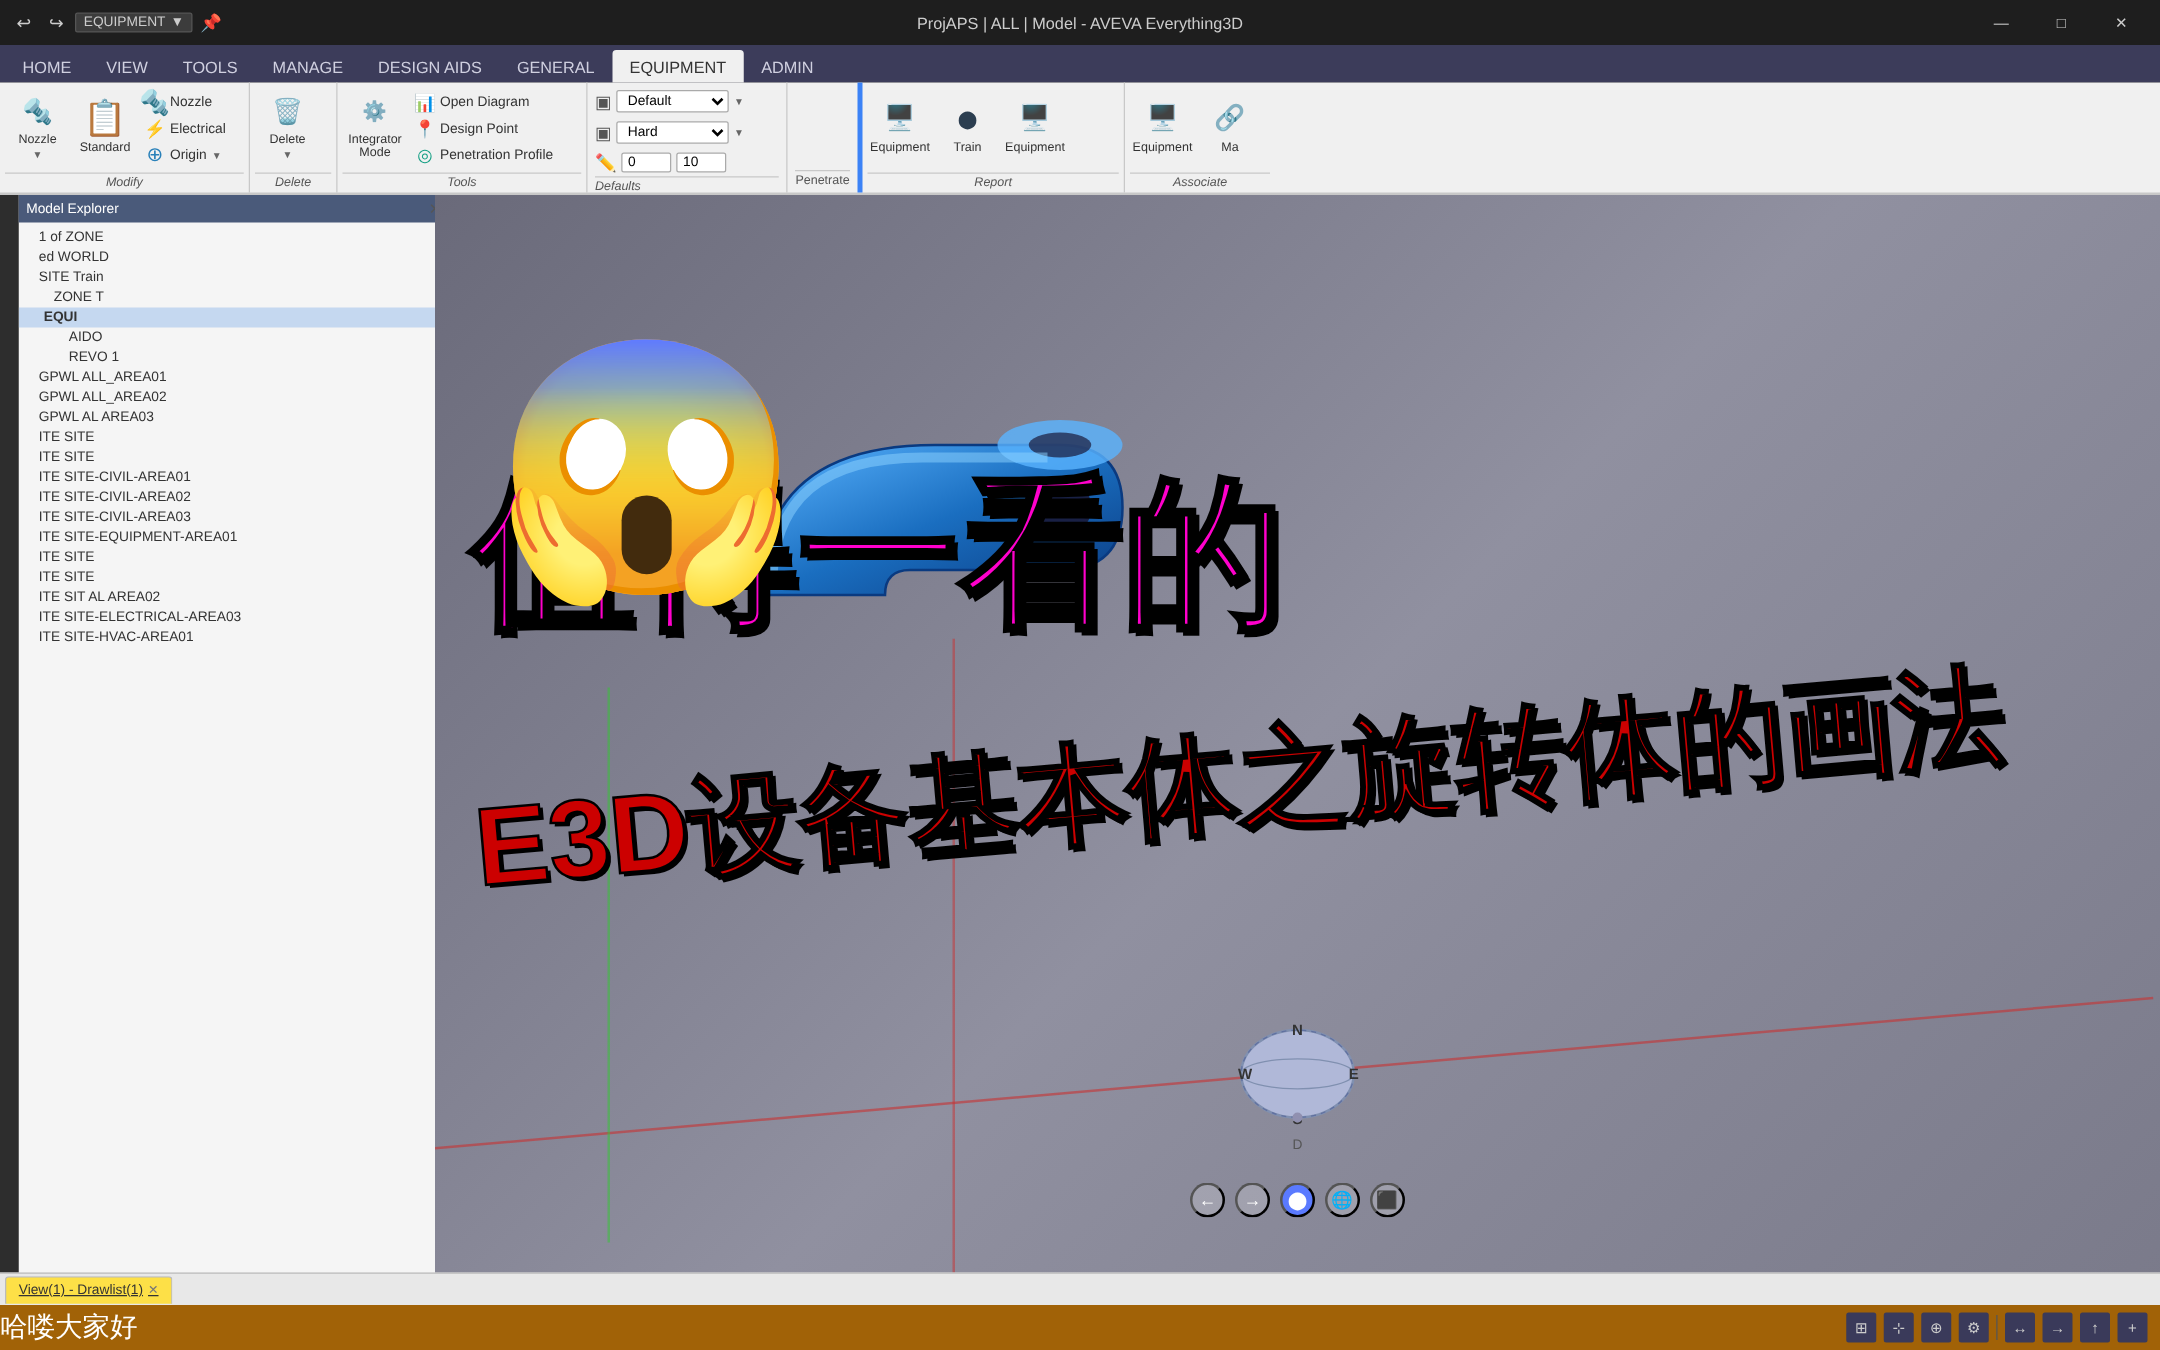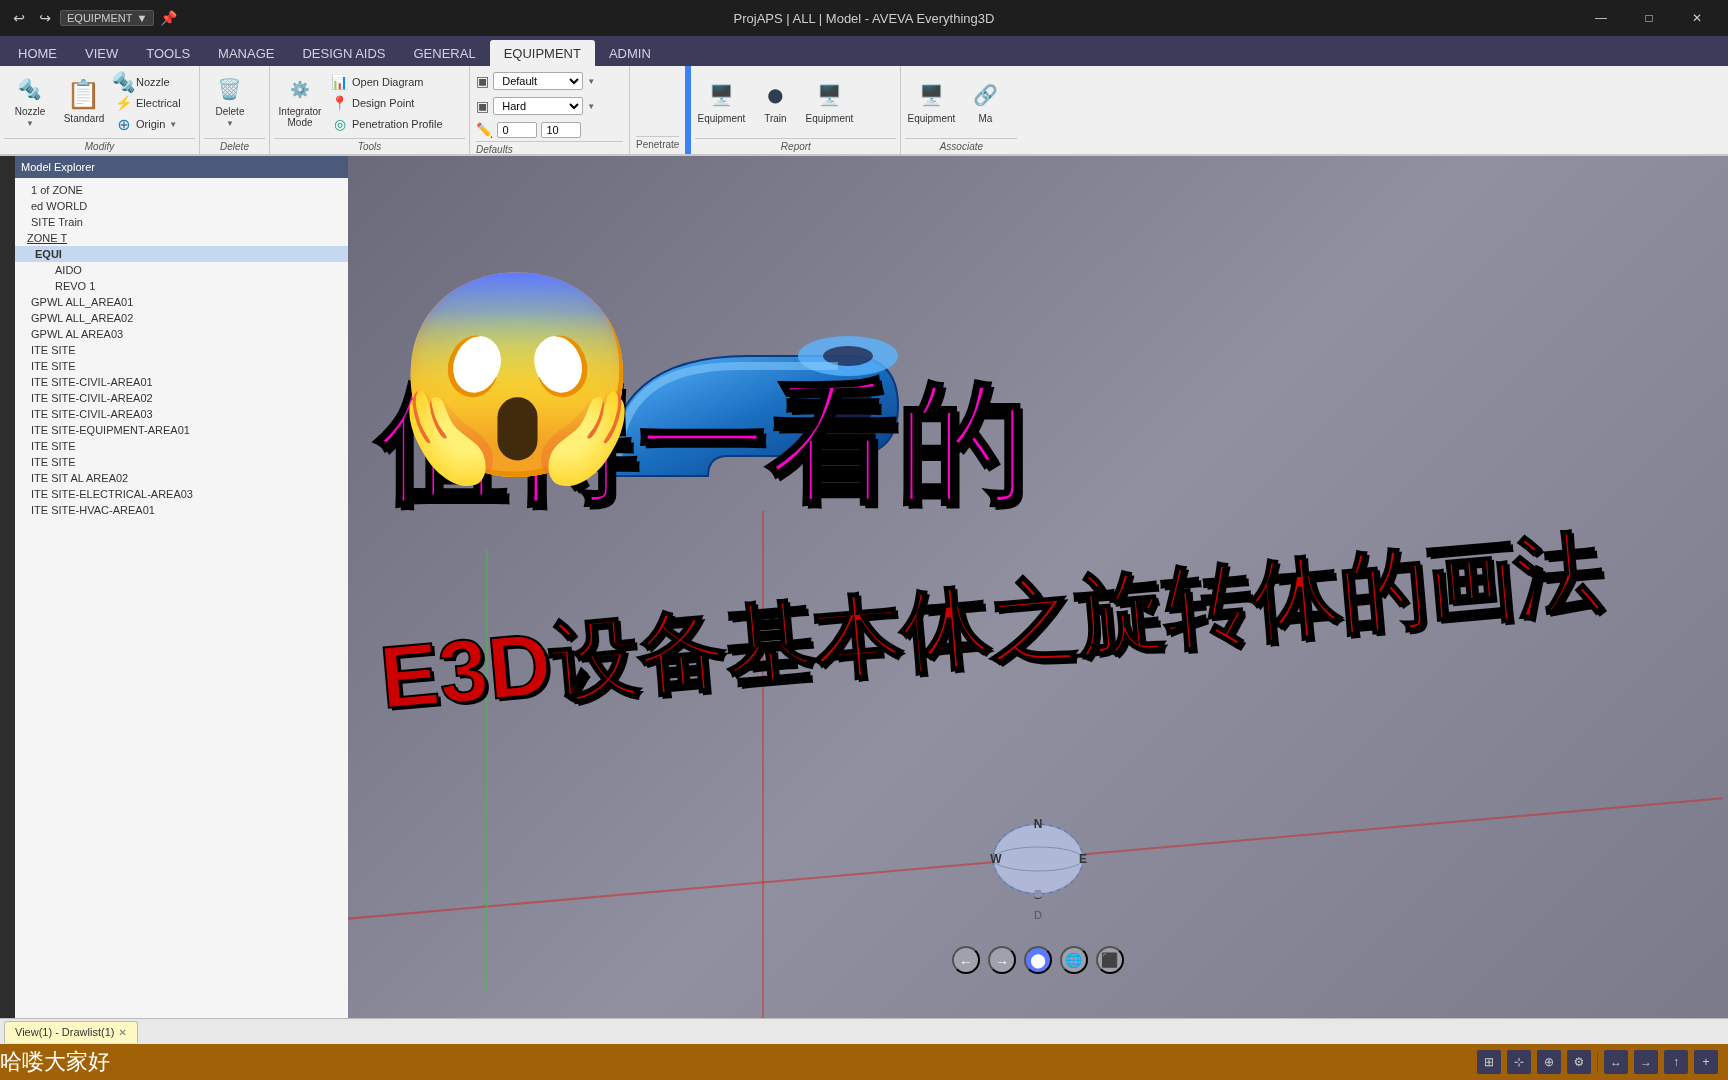--- a/index.html
+++ b/index.html
@@ -38,21 +38,21 @@
     .penetrate-input { border: 1px solid #aaa; background: #fff; border-radius: 2px; font-size: 11px; padding: 1px 4px; width: 40px; }
 
     
     .sidebar-left { position: absolute; left: 15px; top: 156px; width: 348px; height: calc(1080px - 156px - 36px); background: #f5f5f5; border-right: 1px solid #bbb; display: flex; flex-direction: column; }
     .sidebar-header { background: #4a5a7a; color: white; font-size: 11px; padding: 3px 6px; display: flex; align-items: center; justify-content: space-between; }
     .model-explorer-tab { writing-mode: vertical-rl; background: #5a6a8a; color: white; font-size: 11px; padding: 8px 4px; cursor: pointer; position: absolute; right: -22px; top: 50px; width: 22px; }
     .sidebar-tree { flex: 1; overflow: hidden; padding: 4px 0; }
     .tree-item { padding: 2px 8px 2px 16px; font-size: 11px; color: #333; cursor: pointer; white-space: nowrap; overflow: hidden; text-overflow: ellipsis; }
     .tree-item.selected { background: #c5d8f0; }
     .tree-item.bold { font-weight: bold; }
-    .tree-item-indent1 { padding-left: 12px; text-decoration: underline; }
+    .tree-item-indent1 { padding-left: 28px; }
     .tree-item-indent2 { padding-left: 20px; }
     .tree-item-indent3 { padding-left: 40px; }
     .tree-close-btn { width: 16px; height: 16px; cursor: pointer; color: #555; font-size: 12px; display: flex; align-items: center; justify-content: center; }
 
     
     .viewport { position: absolute; left: 348px; top: 156px; right: 0; bottom: 36px; background: linear-gradient(135deg, #6a6a7a 0%, #9090a0 50%, #7a7a8a 100%); overflow: hidden; }
 
     
     .object-3d { position: absolute; top: 100px; left: 180px; width: 400px; height: 300px; }
     .object-svg { width: 100%; height: 100%; }
@@ -61,21 +61,21 @@
     .overlay-text-1 { position: absolute; top: 200px; left: 30px; font-size: 130px; font-weight: 900; color: #ff00cc; -webkit-text-stroke: 3px #000; text-shadow: 4px 4px 0 #000; z-index: 10; white-space: nowrap; }
 
     
     .emoji-face { position: absolute; top: 70px; left: 20px; width: 300px; height: 300px; z-index: 15; display: flex; align-items: center; justify-content: center; font-size: 200px; line-height: 1; }
 
     
     .compass { position: absolute; bottom: 120px; left: 50%; transform: translateX(-50%); width: 120px; height: 120px; }
 
     
     .bottom-tabs { position: absolute; bottom: 36px; left: 0; right: 0; height: 26px; background: #e8e8e8; border-top: 1px solid #bbb; display: flex; align-items: center; padding: 0 4px; }
-    .bottom-tab { display: flex; align-items: center; gap: 4px; padding: 2px 10px; background: #fef9c3; border: 1px solid #bbb; border-bottom: none; border-radius: 3px 3px 0 0; font-size: 11px; color: #333; cursor: pointer; height: 22px; }
+    .bottom-tab { display: flex; align-items: center; gap: 4px; padding: 2px 10px; background: #fde047; border: 1px solid #bbb; border-bottom: none; border-radius: 3px 3px 0 0; font-size: 11px; color: #333; cursor: pointer; height: 22px; text-decoration: underline; }
     .bottom-tab .close-x { font-size: 10px; color: #777; cursor: pointer; }
 
     
     .status-bar { position: absolute; bottom: 0; left: 0; right: 0; height: 36px; background: #a16207; display: flex; align-items: center; justify-content: center; color: white; font-size: 22px; }
     .status-right { margin-left: auto; display: flex; align-items: center; gap: 6px; padding-right: 10px; }
     .status-icon { width: 24px; height: 24px; background: #3a3a5a; border-radius: 2px; display: flex; align-items: center; justify-content: center; font-size: 12px; color: #ccc; cursor: pointer; }
 
     
     .viewport-nav { position: absolute; bottom: 70px; left: 50%; transform: translateX(-50%); display: flex; gap: 8px; align-items: center; }
     .nav-btn { width: 28px; height: 28px; background: rgba(255,255,255,0.2); border-radius: 50%; display: flex; align-items: center; justify-content: center; cursor: pointer; font-size: 14px; color: white; }
@@ -222,21 +222,21 @@
       </div>
       <div class="defaults-row">
         <span style="font-size:14px;color:#555;">✏️</span>
         <input type="text" class="penetrate-input" value="0" style="">
         <input type="text" class="penetrate-input" value="10" style="">
       </div>
     </div>
     <div class="ribbon-group-label" style="font-size:10px;color:#555;text-align:left;padding:2px 0;border-top:1px solid #c8c8c8;margin-top:auto;">Defaults</div>
   </div>
 
-  <div style="display:flex;flex-direction:column;align-items:center;justify-content:center;padding:4px 6px;border-right:6px solid #3b82f6;min-width:60px;">
+  <div style="display:flex;flex-direction:column;align-items:center;justify-content:center;padding:4px 6px;border-right:4px solid #3b82f6;min-width:60px;">
     <div style="font-size:10px;color:#555;margin-top:auto;border-top:1px solid #c8c8c8;padding-top:2px;text-align:center;width:100%;">Penetrate</div>
   </div>
 
   <div class="ribbon-group" style="min-width:210px;">
     <div class="ribbon-group-content">
       <div class="ribbon-btn-large">
         <div class="ribbon-icon-large equipment-icon">🖥️</div>
         <span>Equipment</span>
       </div>
       <div class="ribbon-btn-large">

